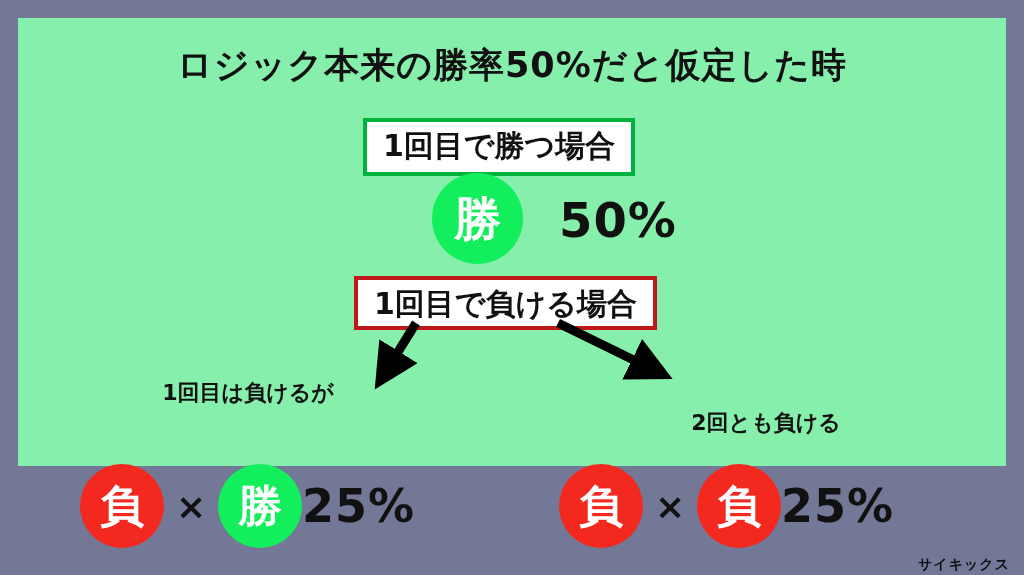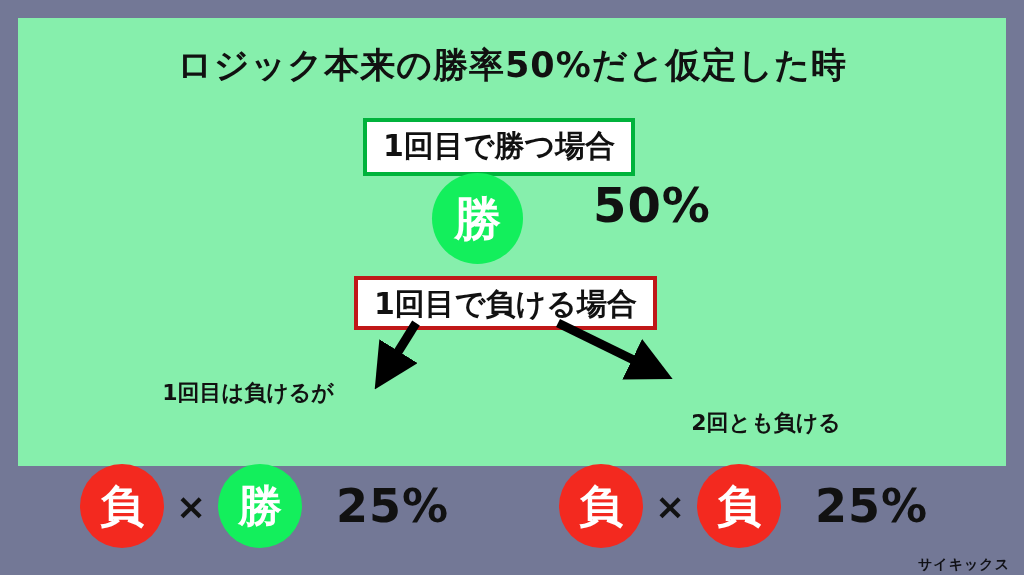--- a/index.html
+++ b/index.html
@@ -101,26 +101,25 @@
   #token-win-l1 {
     left: 414px;
     top: 155px;
     width: 91px;
     height: 91px;
     font-size: 47px;
   }
   #pct-50 {
     position: absolute;
     left: 541px;
-    top: 159px;
+    top: 174px;
     font-size: 48px;
     font-weight: 800;
     color: #111111;
     letter-spacing: 1px;
-    margin-left: 34px;
   }
 
   
   #arrows {
     position: absolute;
     left: 0;
     top: 0;
     width: 988px;
     height: 524px;
     pointer-events: none;
@@ -162,21 +161,20 @@
   .times {
     flex: 0 0 auto;
     width: 54px;
     text-align: center;
     font-size: 36px;
     font-weight: 800;
     color: #111111;
   }
   .outcome-pct {
     flex: 0 0 auto;
-    margin-left: 34px;
     font-size: 46px;
     font-weight: 800;
     color: #111111;
     letter-spacing: 1px;
   }
 
   
   #watermark {
     position: absolute;
     right: 14px;

